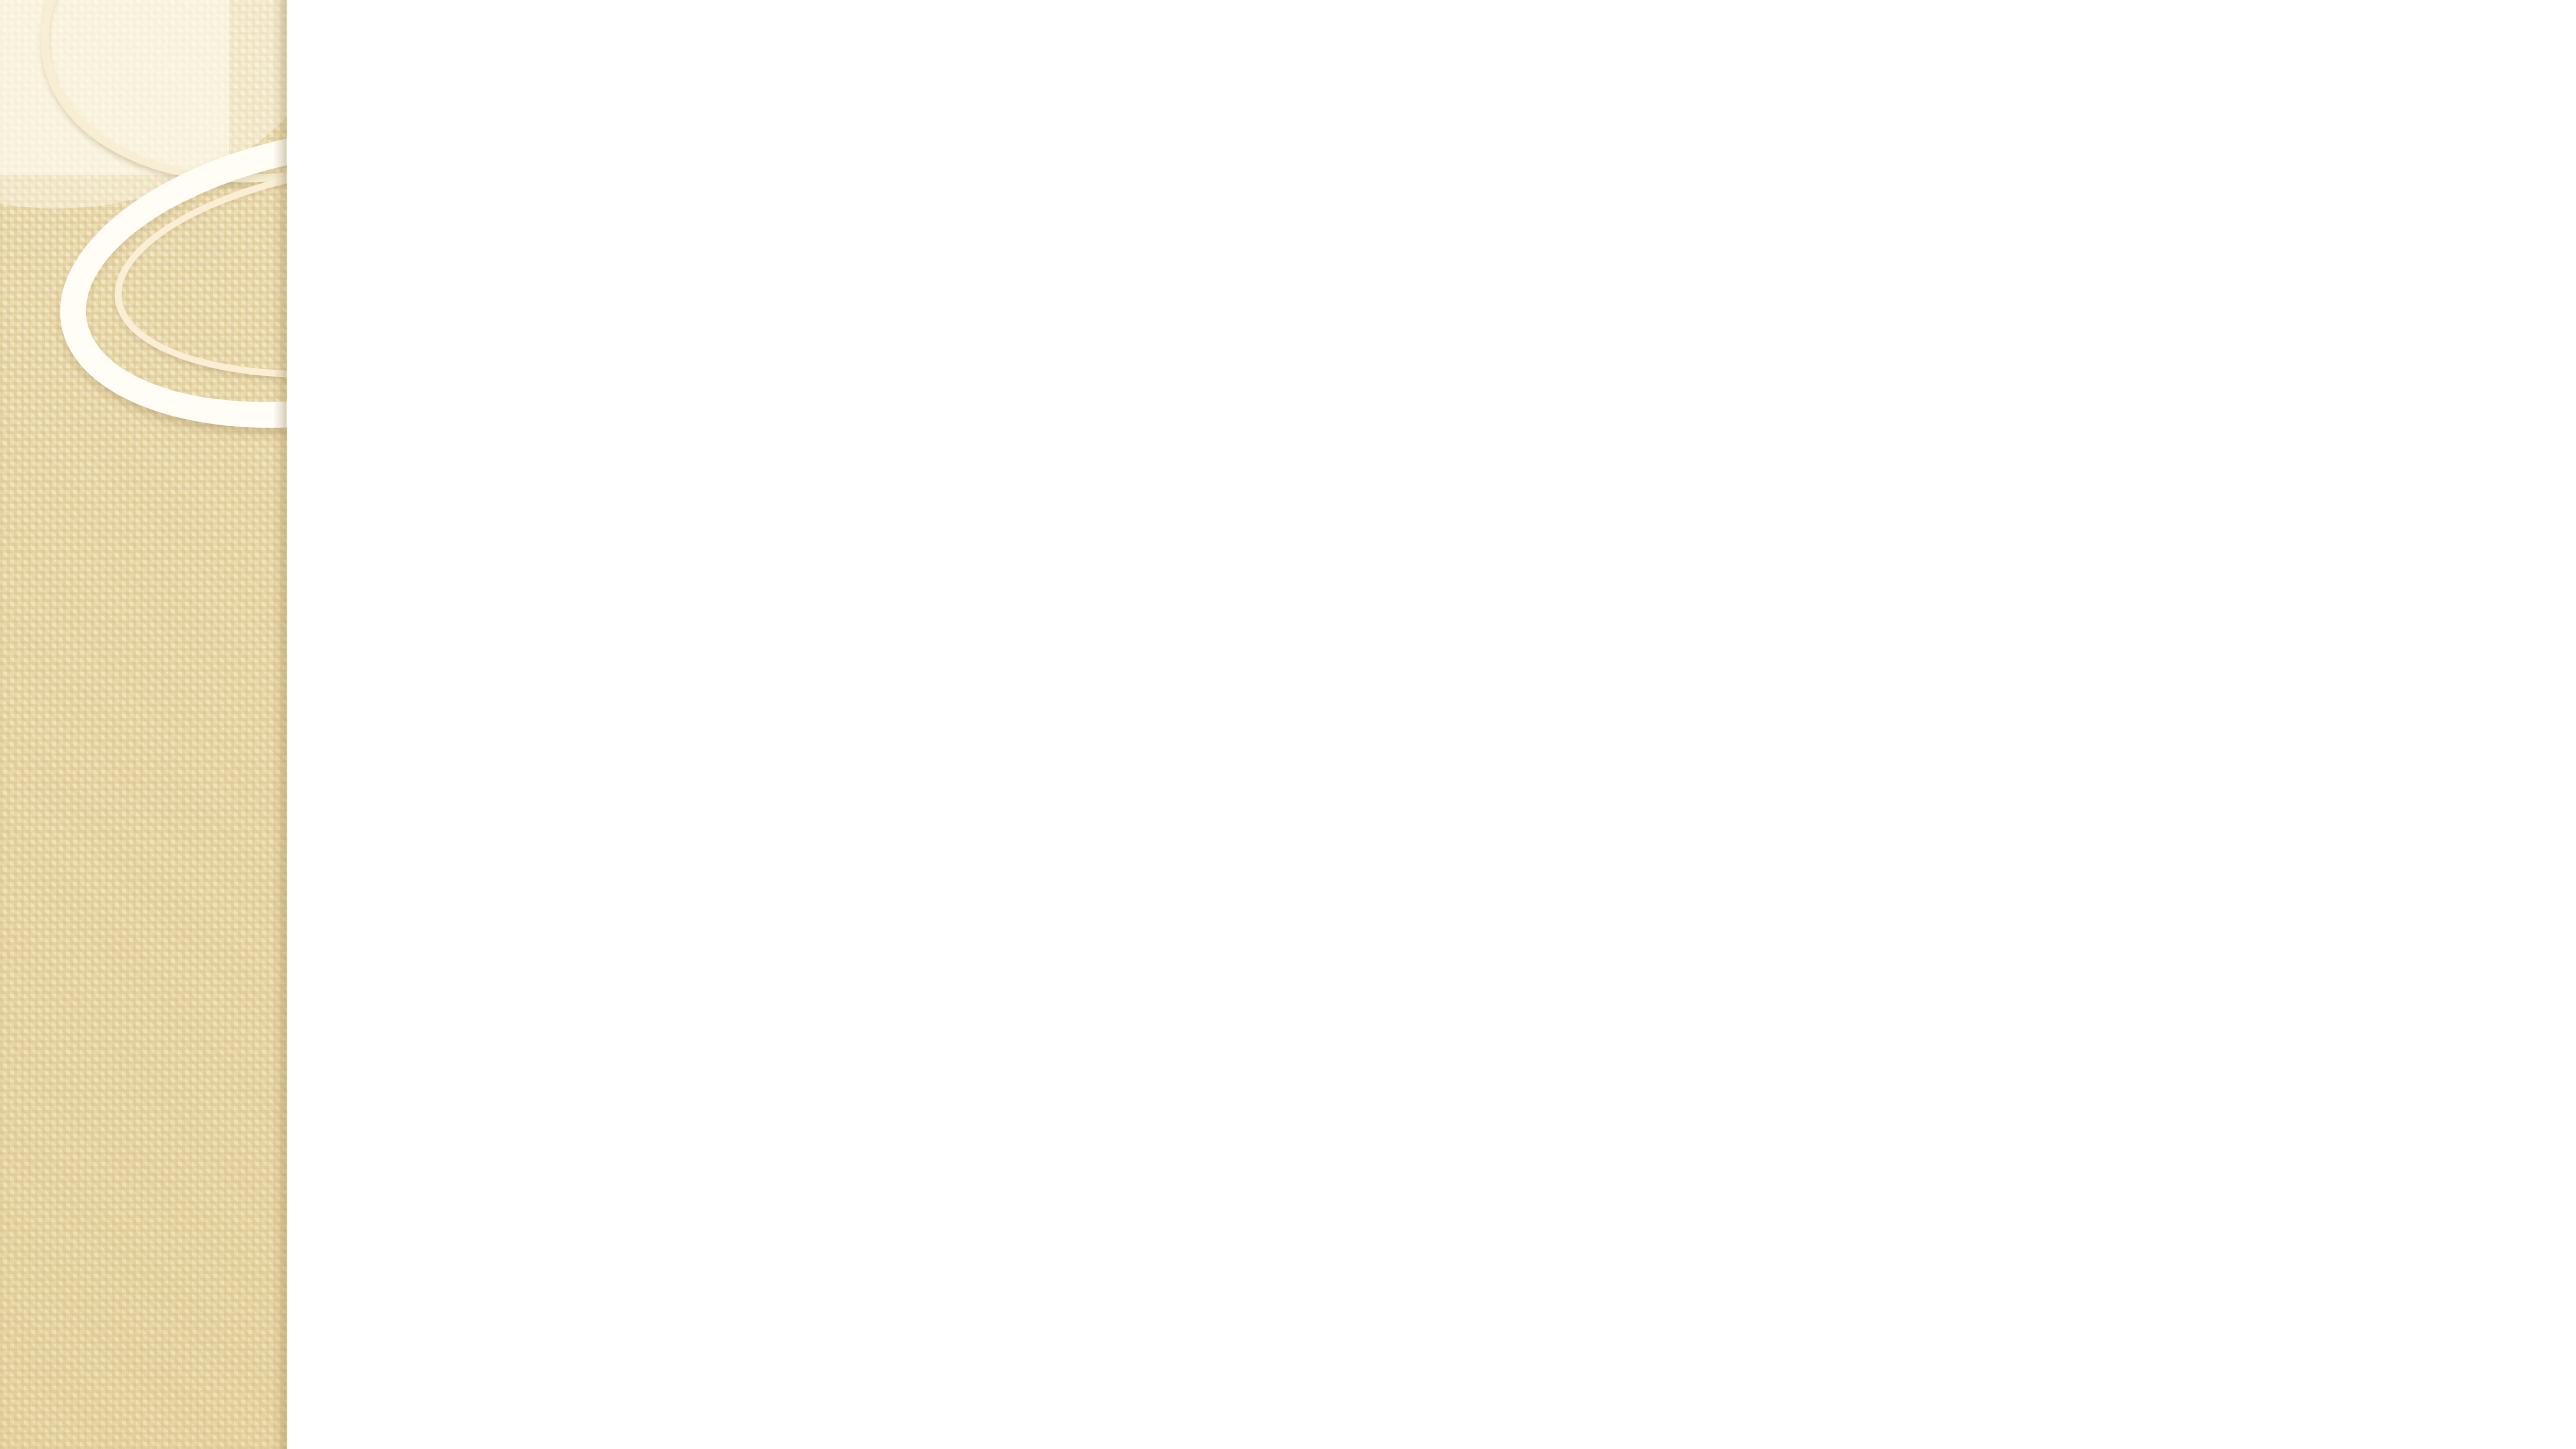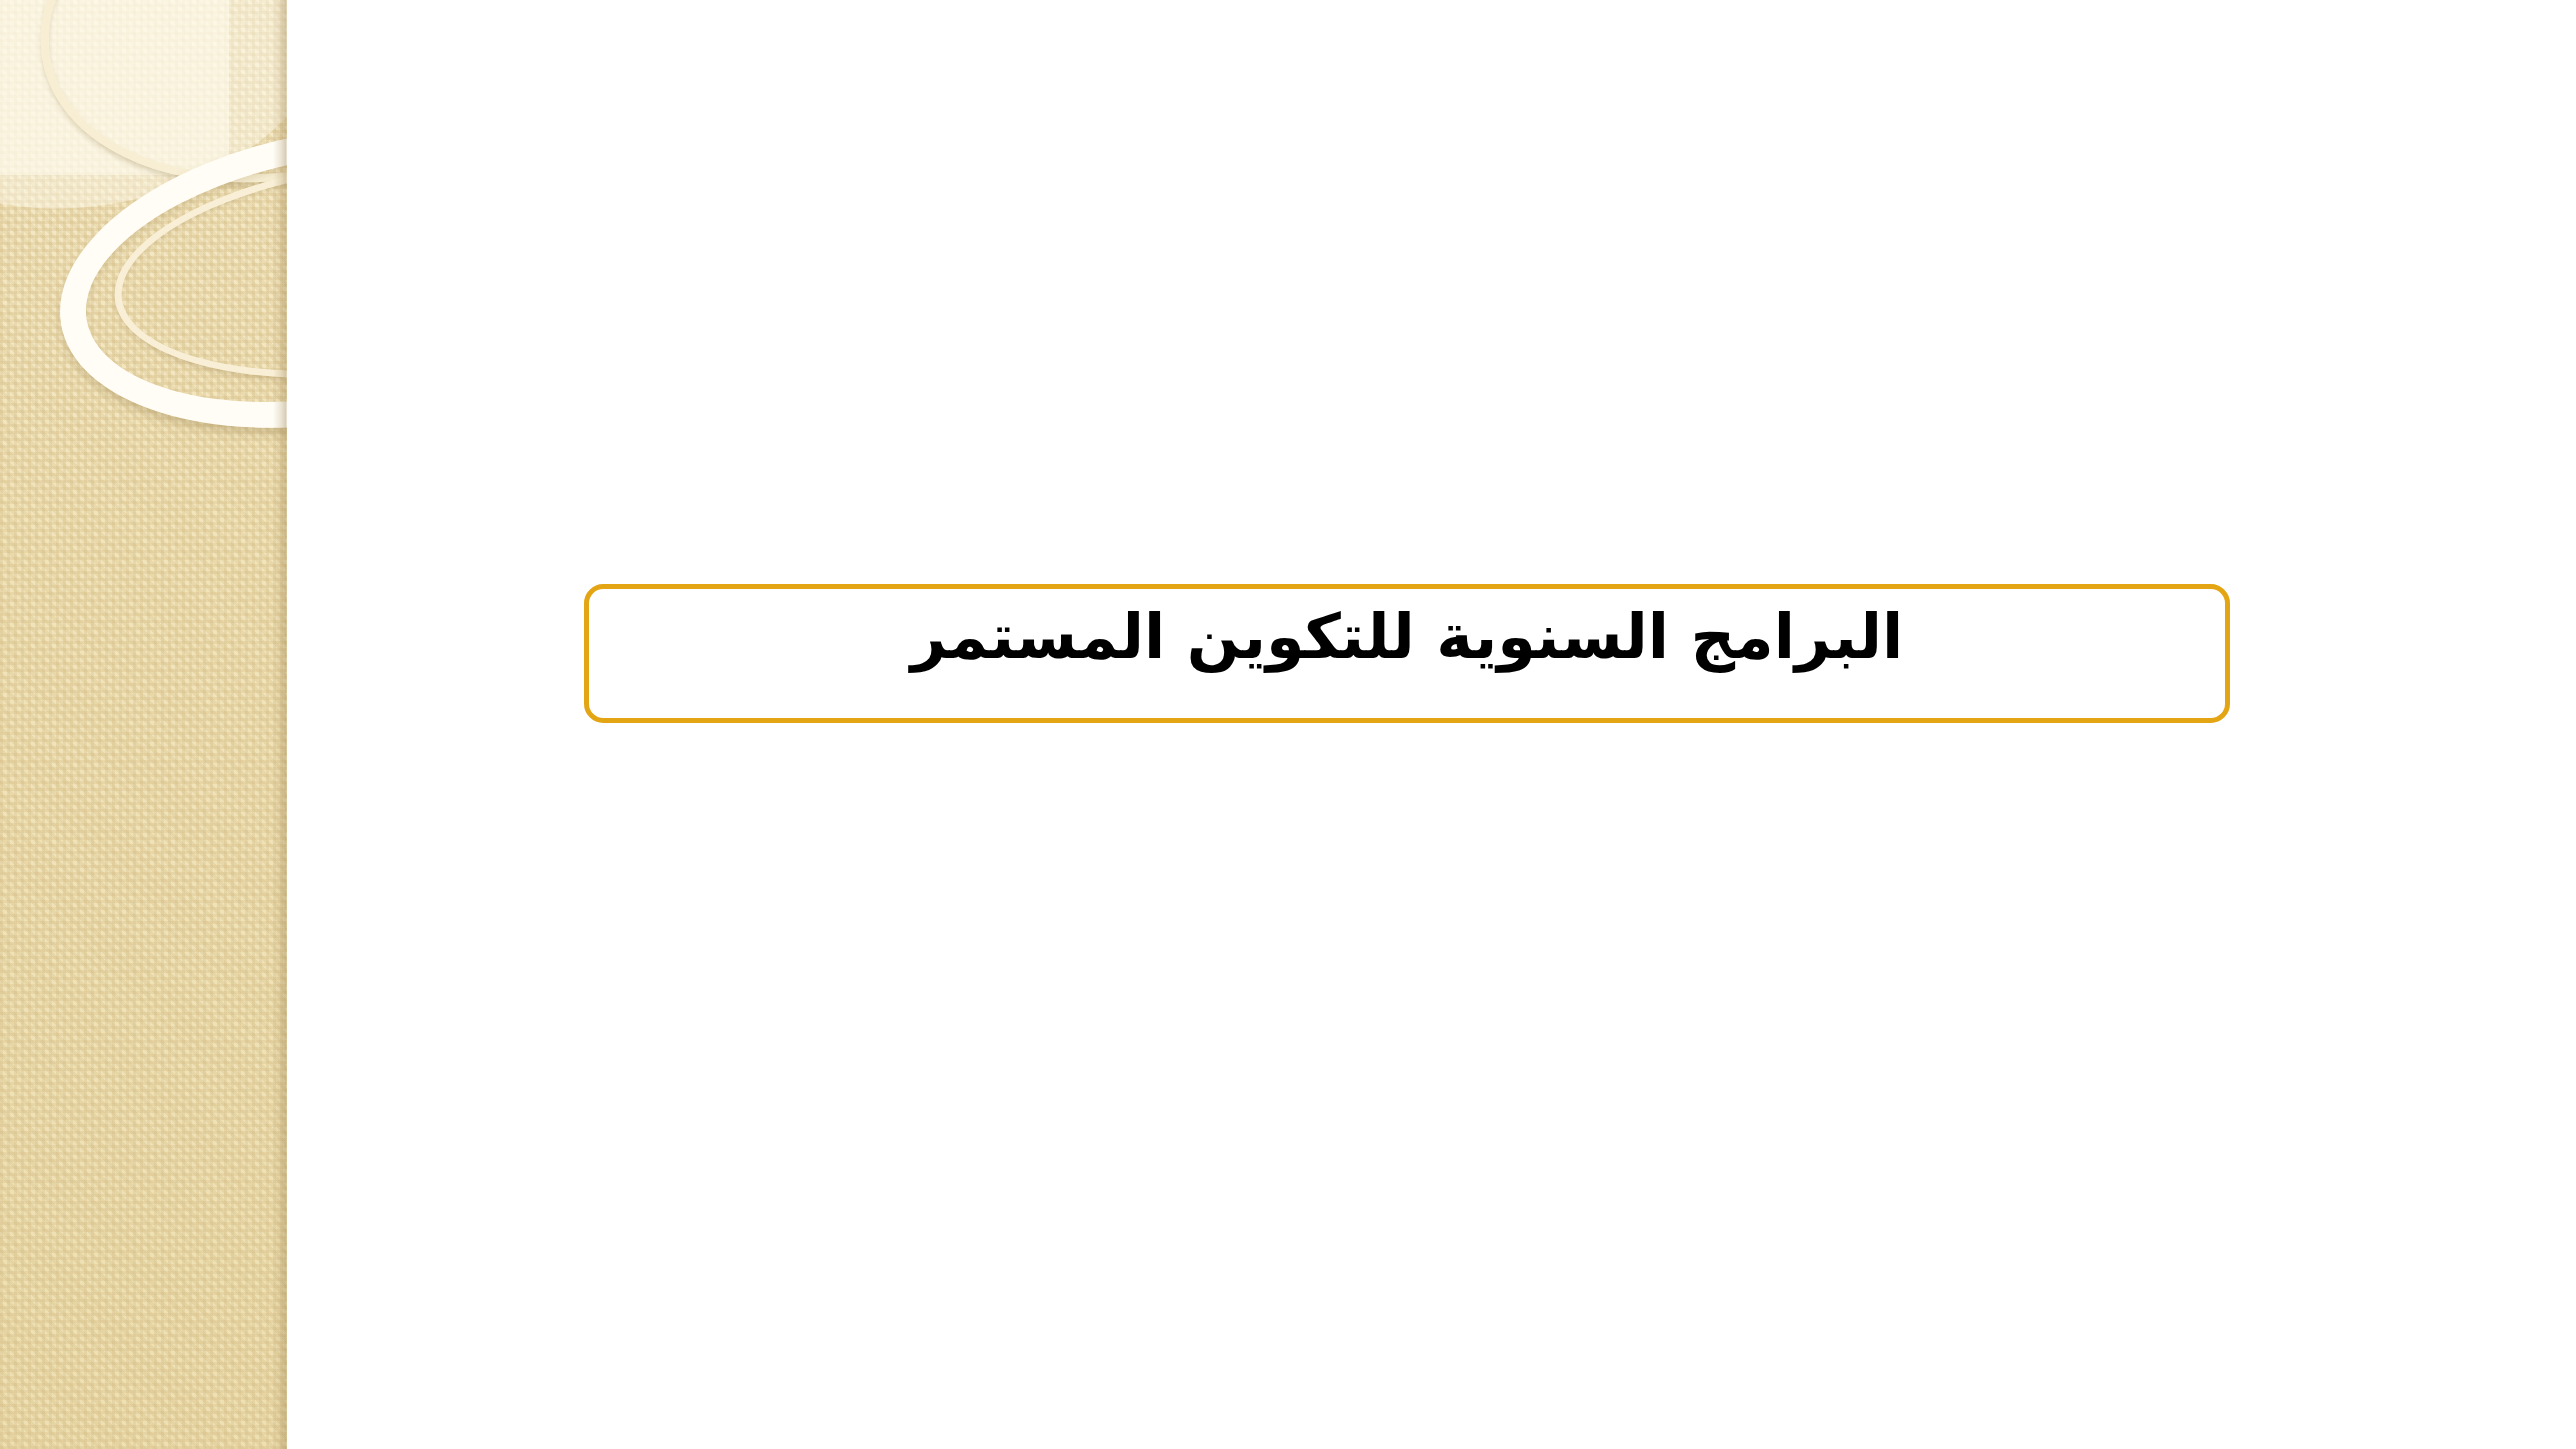--- a/index.html
+++ b/index.html
@@ -187,18 +187,15 @@
     <div id="sidebar-top-panel"></div>
     <div id="sidebar-lens"></div>
     <div id="ring-thin"></div>
     <div id="ring-thin-2"></div>
     <div id="ring-thick"></div>
     <div id="sidebar-edge"></div>
   </div>
 
   <div id="main"></div>
 
-  <div id="title-box">
-    <span id="title-text">البرامج السنوية للتكوين المستمر</span>
-  </div>
 
 </div>
 
 
 </body></html>

